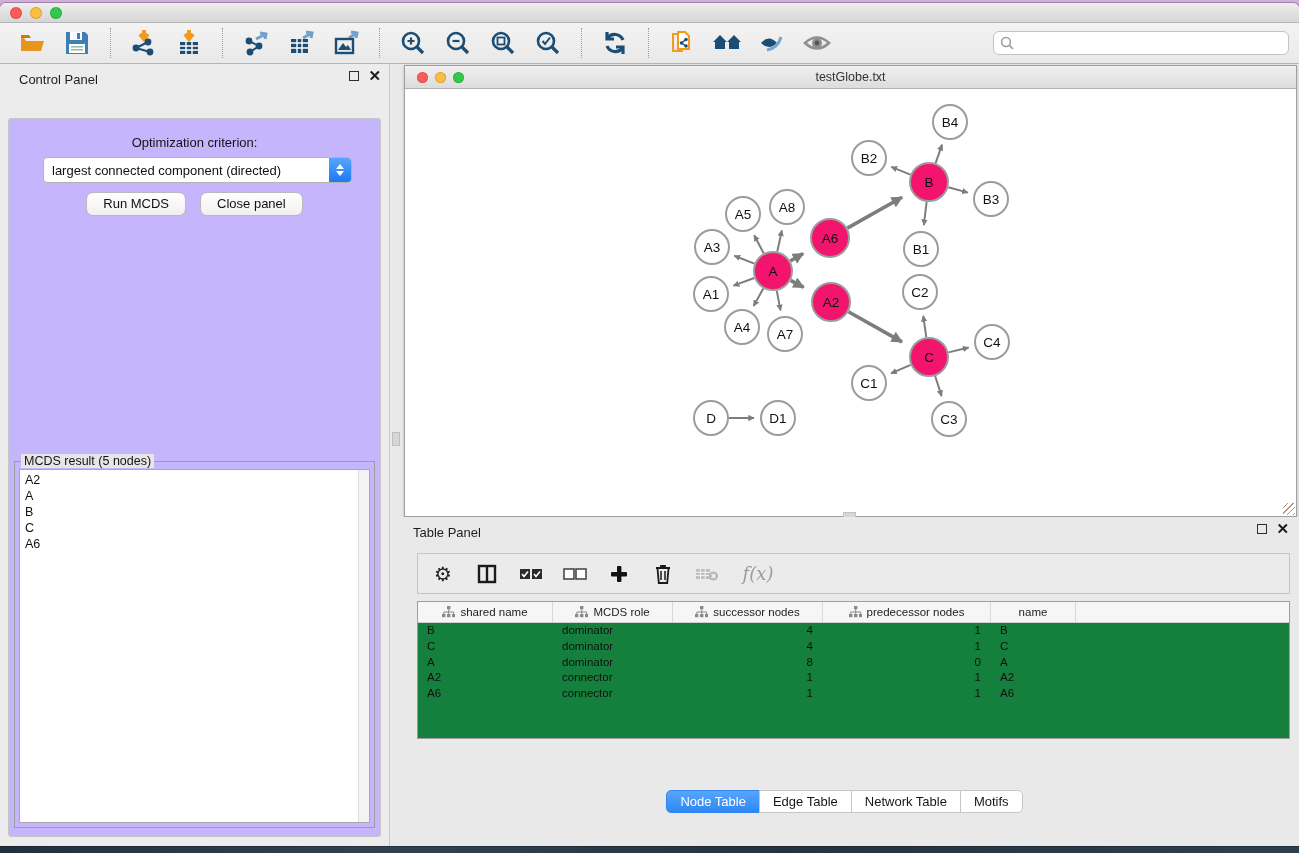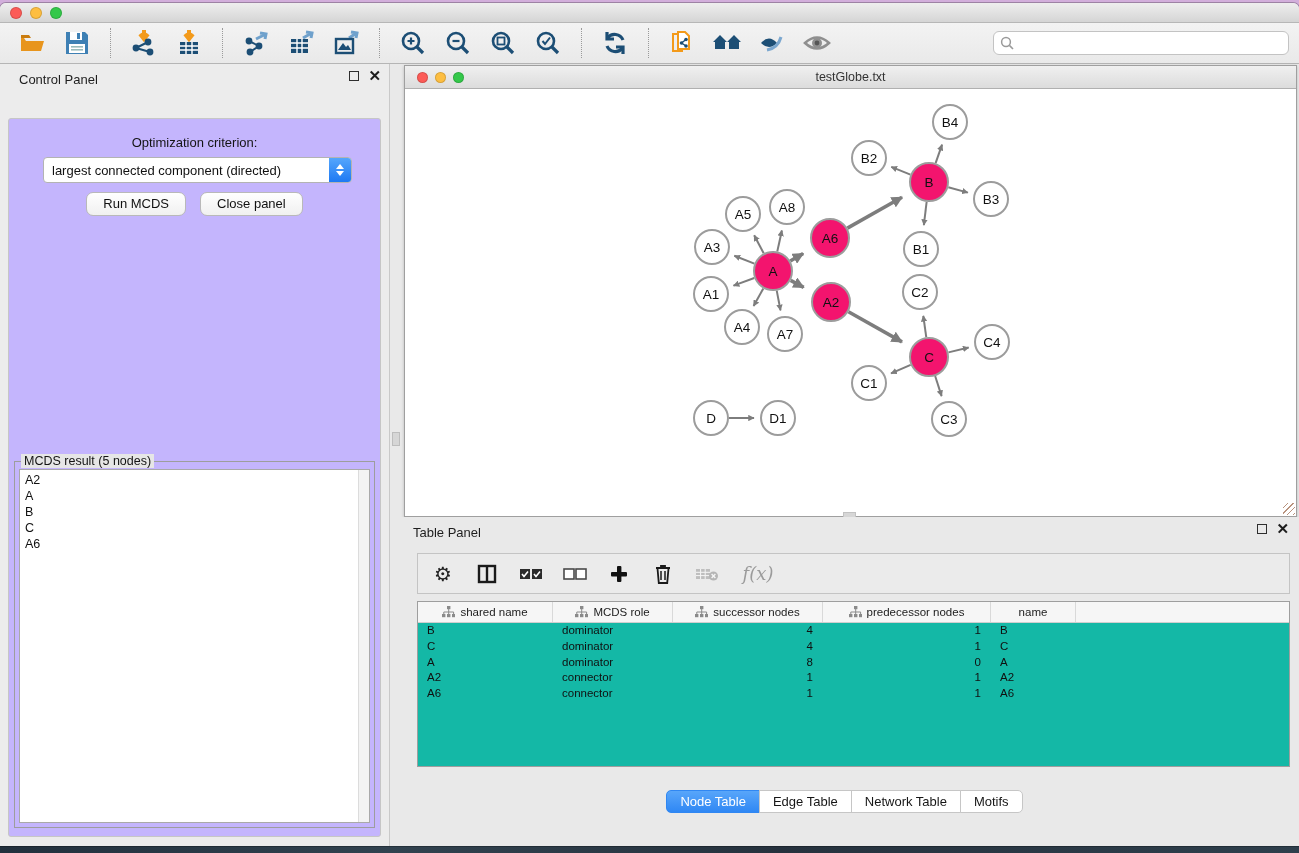--- a/index.html
+++ b/index.html
@@ -95,21 +95,21 @@
       background:repeating-linear-gradient(135deg, transparent 0 3px, #b9937e 3px 4px); }
 
   
   .table-panel { position:absolute; left:0; right:0; top:453px; bottom:0; background:#e9e9e9; }
   .tp-toolbar { position:absolute; left:27px; right:9px; top:36px; height:41px;
                 background:#ebebeb; border:1px solid #c4c4c4; display:flex; align-items:center;
                 padding:0 10px; gap:14px; }
   .tp-ico { width:30px; height:30px; display:flex; align-items:center; justify-content:center; }
   .gear-glyph { font-size:20px; color:#222; font-family:"DejaVu Sans", sans-serif; line-height:1; }
   .fx { font-family:"DejaVu Serif", serif; font-style:italic; font-size:18px; color:#9b9b9b; }
-  .datatable { position:absolute; left:27px; right:9px; top:84px; height:166px; background:#14b8a6;
+  .datatable { position:absolute; left:27px; right:9px; top:84px; height:138px; background:#15803d;
                border:1px solid #9e9e9e; overflow:hidden; }
   .thead { display:flex; height:21px; background:#f6f6f6; border-bottom:1px solid #cfcfcf; }
   .th { display:flex; align-items:center; justify-content:center; gap:5px; font-size:11.5px;
         color:#1c1c1c; border-right:1px solid #d9d9d9; }
   .trow { display:flex; height:15.8px; }
   .td { font-size:11.5px; line-height:15.8px; color:#101010; overflow:hidden; white-space:nowrap; }
   .td.l { padding-left:9px; } .td.r { text-align:right; padding-right:10px; }
   .bottom-tabs { position:absolute; left:0; right:0; top:273px; display:flex; justify-content:center; }
   .seg { height:23px; padding:0 13px; background:#fff; border:1px solid #c6c6c6; margin-left:-1px;
          font-size:13px; line-height:21px; color:#161616; }

